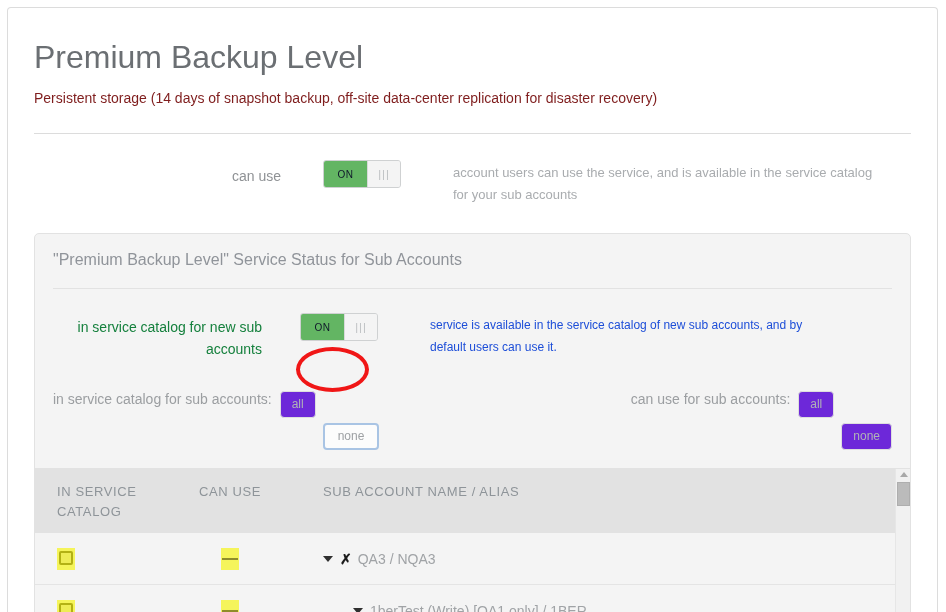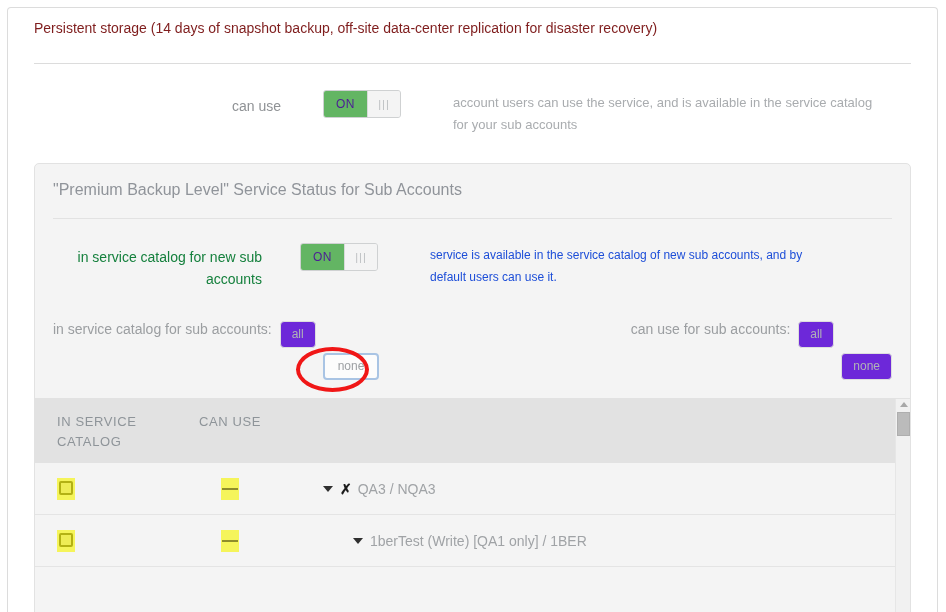--- a/index.html
+++ b/index.html
@@ -93,22 +93,22 @@
     border-radius: 3px;
     overflow: hidden;
     background: #f2f2f2;
     box-sizing: border-box;
   }
   .switch .on-part {
     width: 43px;
     background: #5cb85c;
     background: #62b council;
     background: #63b563;
-    color: #4c1d95;
-    font-size: 12px;
+    color: #0f172a;
+    font-size: 10px;
     display: flex;
     align-items: center;
     justify-content: center;
     letter-spacing: 0.5px;
   }
   .switch .handle {
     flex: 1;
     background: #f4f4f4;
     display: flex;
     align-items: center;
@@ -322,20 +322,21 @@
     border: 1px solid #aeaeae;
     box-sizing: border-box;
   }
 </style>
 </head>
 <body>
 
 <div class="page-card">
   <div class="card-inner">
 
+    <h1 class="page-title">Premium Backup Level</h1>
     <p class="page-subtitle">Persistent storage (14 days of snapshot backup, off-site data-center replication for disaster recovery)</p>
     <div class="title-divider"></div>
 
     <div class="toggle-row">
       <div class="label">can use</div>
       <div class="switch-wrap">
         <div class="switch">
           <div class="on-part">ON</div>
           <div class="handle">
             <span class="grip">|||</span>
@@ -372,20 +373,21 @@
           <span class="bulk-label">can use for sub accounts:</span>
           <button class="mini-btn">all</button>
           <button class="mini-btn">none</button>
         </div>
       </div>
 
       <div class="acct-table">
         <div class="acct-head">
           <div class="col col-catalog">IN SERVICE CATALOG</div>
           <div class="col col-canuse">CAN USE</div>
+          <div class="col col-name">SUB ACCOUNT NAME / ALIAS</div>
         </div>
         <div id="table-body">
             <div class="acct-row">
               <div class="col col-catalog"><span class="ybox"><span class="inner-sq"></span></span></div>
               <div class="col col-canuse"><span class="ybox"><span class="inner-line"></span></span></div>
               <div class="col col-name">
                 <div class="name-cell">
                   <span class="caret"></span>
                   <span class="xmark">✗</span>
                   <span>QA3 / NQA3</span>

